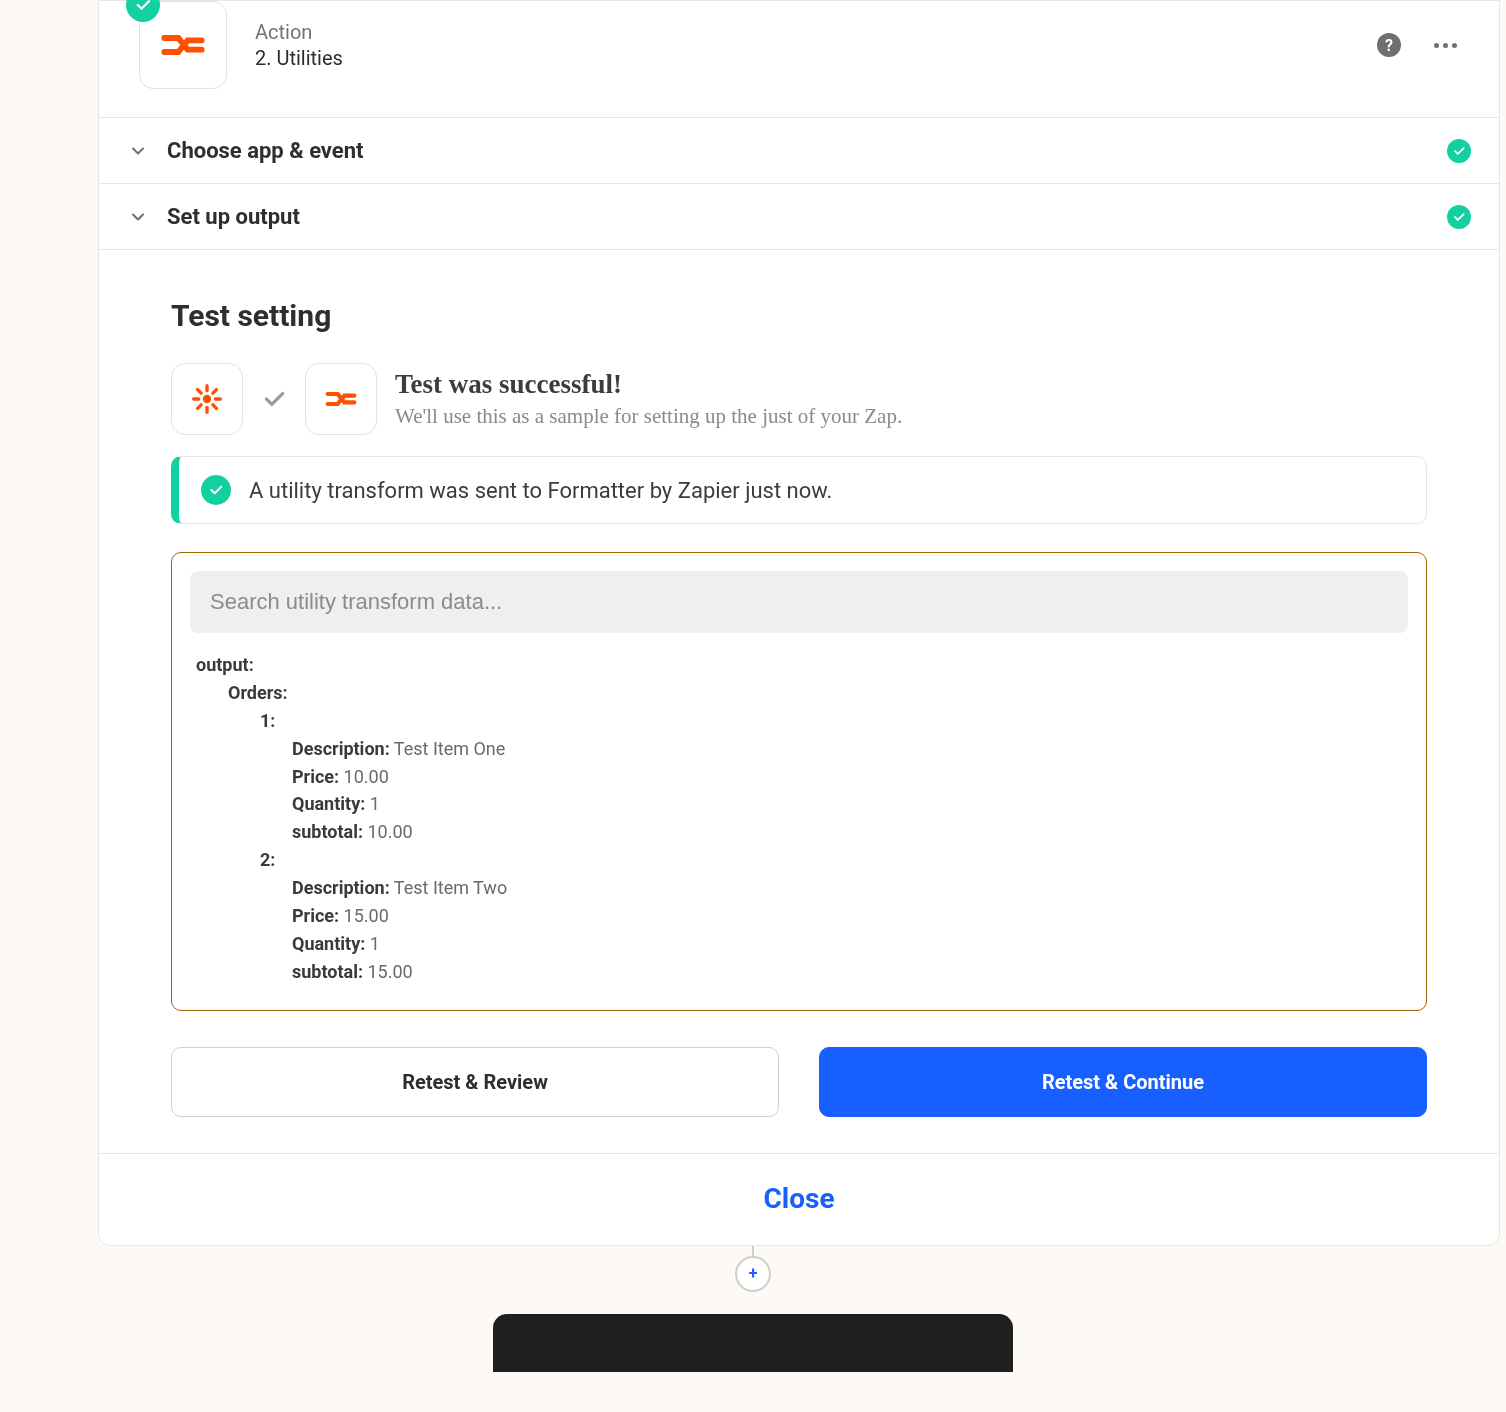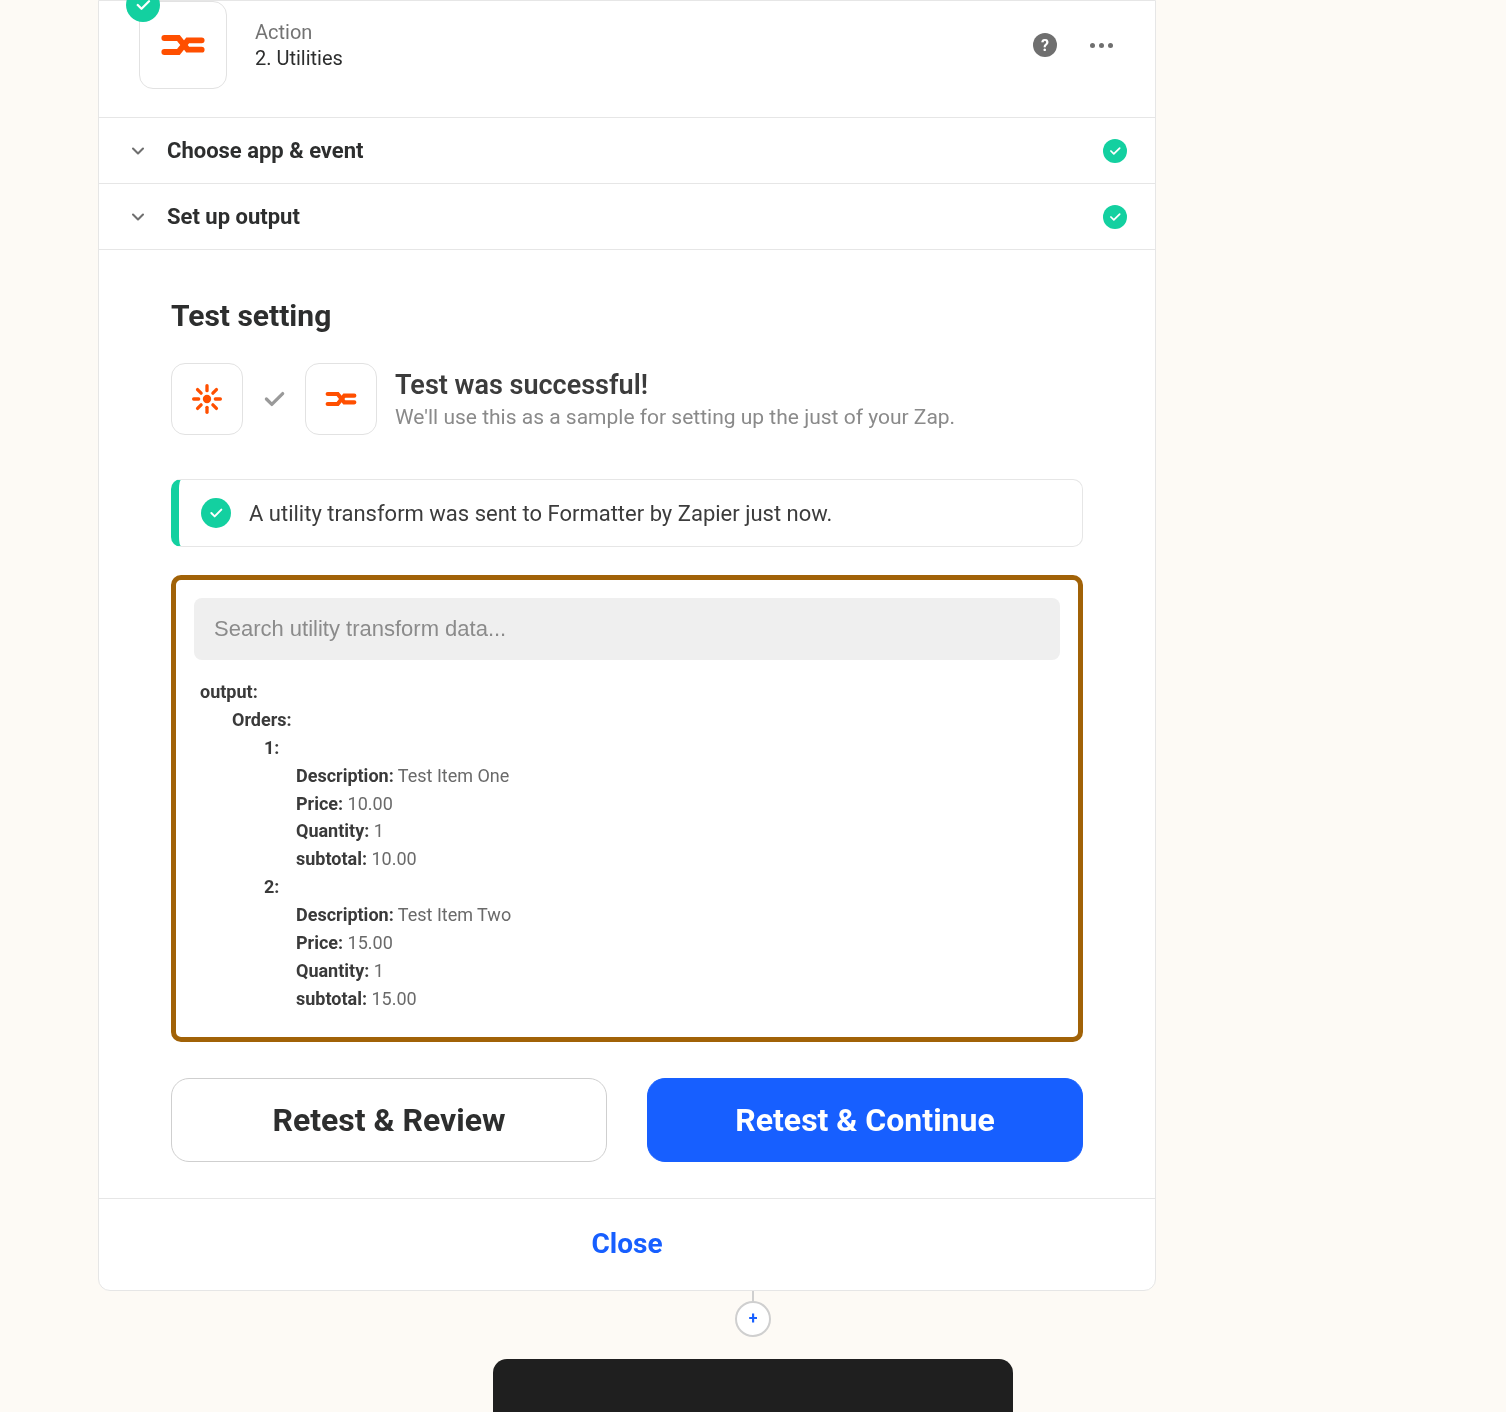--- a/index.html
+++ b/index.html
@@ -9,21 +9,21 @@
     width: 1506px;
     height: 1412px;
     overflow: hidden;
     color: #2d2e2e;
   }
   .panel {
     background: #fff;
     border: 1px solid #e6e6e6;
     border-radius: 0 0 12px 12px;
     margin: 0 98px;
-    width: 1058px;
+    width: 1402px;
     display: flex;
     flex-direction: column;
   }
   .header {
     display: flex;
     align-items: center;
     padding: 0 40px 28px 40px;
     position: relative;
   }
   .app-icon-wrap {
@@ -67,56 +67,56 @@
   .check-circ {
     width:24px; height:24px; border-radius:50%; background:#13d0a0;
     display:flex; align-items:center; justify-content:center;
   }
   .check-circ svg { width:14px; height:14px; }
   .body {
     border-top:1px solid #e6e6e6;
     padding: 48px 72px 36px 72px;
   }
   .body-title { font-size:30px; font-weight:700; margin-bottom:30px;}
-  .test-result-row { display:flex; align-items:center; gap:18px; margin-bottom:44px;}
+  .test-result-row { display:flex; align-items:center; gap:18px; margin-bottom:21px;font-family:Liberation Serif, serif;}
   .mini-icon {
     width:72px; height:72px; border:1px solid #e2e2e2; border-radius:14px;
     display:flex; align-items:center; justify-content:center; background:#fff;
   }
   .mini-icon svg { width:40px; height:40px;}
   .mini-check { color:#9a9a9a; width:26px; height:26px;}
   .test-result-text h3 { font-size:27px; font-weight:600; color:#3c3c3c; margin-bottom:4px;}
   .test-result-text p { font-size:21px; color:#8a8a8a;}
   .success-banner {
     display:flex; align-items:center; gap:18px;
     border:1px solid #e6e6e6; border-left:8px solid #13d0a0;
     border-radius:10px; padding:18px 22px; margin-bottom:28px;
     font-size:22px; color:#3c3c3c;
   }
   .success-banner .check-circ { width:30px; height:30px;}
   .success-banner .check-circ svg { width:16px; height:16px;}
   .data-card {
-    border:5px solid #a16207; border-radius:10px; padding:18px 18px 24px 18px;
+    border:1px solid #a16207; border-radius:10px; padding:18px 18px 24px 18px;
     margin-bottom:36px;
   }
   .search-bar {
     width:100%; background:#efefef; border:none; border-radius:8px;
     padding:18px 20px; font-size:22px; color:#6b6b6b; outline:none;
   }
   .search-bar::placeholder { color:#8b8b8b; }
   .tree { font-size:18px; color:#4a4a4a; line-height:1.55; padding:18px 6px 0 6px;}
   .tree .lbl { font-weight:700; color:#3a3a3a;}
   .tree .val { color:#6a6a6a; font-weight:400;}
   .ind1 { padding-left: 32px;}
   .ind2 { padding-left: 64px;}
   .ind3 { padding-left: 96px;}
   .button-row { display:flex; gap:40px; }
   .btn {
-    flex:1; text-align:center; padding:22px 16px; border-radius:18px;
-    font-size:32px; font-weight:700; cursor:pointer;
+    flex:1; text-align:center; padding:22px 16px; border-radius:10px;
+    font-size:20px; font-weight:700; cursor:pointer;
   }
   .btn-outline { background:#fff; border:1px solid #cfcfcf; color:#2d2e2e;}
   .btn-primary { background:#175fff; color:#fff; border:1px solid #175fff;}
   .footer {
     border-top:1px solid #e6e6e6; text-align:center; padding:28px 0 30px 0;
   }
   .close-link { color:#175fff; font-size:28px; font-weight:700; cursor:pointer;}
   .connector {
     width:2px; height:28px; background:#cfcfcf; margin:0 auto; position:relative;
   }

